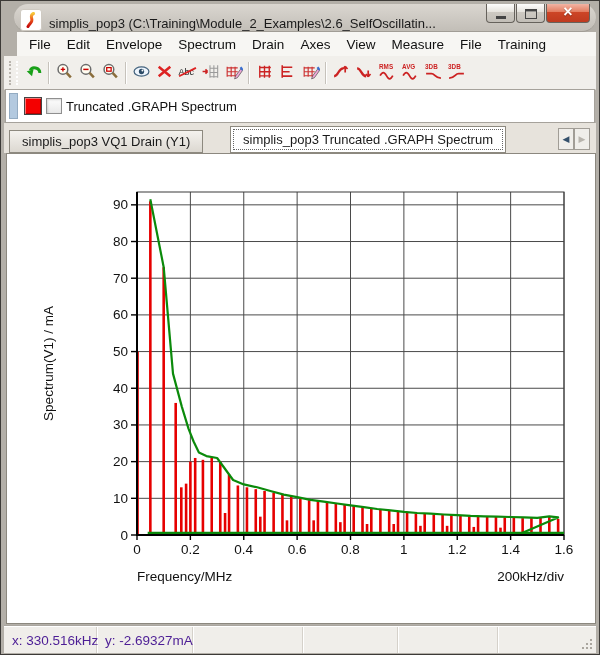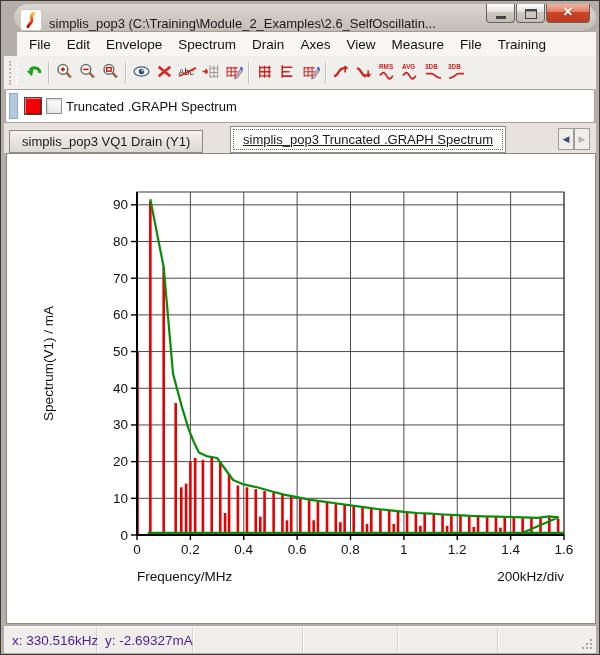--- a/index.html
+++ b/index.html
@@ -236,21 +236,21 @@
   <div class="tabbar">
     <div class="tabarrows">
       <div class="tarrow en">
           <span>◀</span>
         </div>
       <div class="tarrow dis">
           <span>▶</span>
         </div>
     </div>
   <div class="tab" style="left: 5px;">simplis_pop3 VQ1 Drain (Y1)</div>
-      <div class="tab active" style="left: 226px; text-decoration: underline;">simplis_pop3 Truncated .GRAPH Spectrum</div>
+      <div class="tab active" style="left: 226px;">simplis_pop3 Truncated .GRAPH Spectrum</div>
     </div>
 
   <div class="chartpanel">
     <svg width="588" height="469" viewBox="0 0 588 469">
         <g>
           <line x1="130" y1="38" x2="130" y2="381" stroke="#4a4a4a" stroke-width="1"></line>
           <line x1="183.375" y1="38" x2="183.375" y2="381" stroke="#4a4a4a" stroke-width="1"></line>
           <line x1="236.75" y1="38" x2="236.75" y2="381" stroke="#4a4a4a" stroke-width="1"></line>
           <line x1="290.125" y1="38" x2="290.125" y2="381" stroke="#4a4a4a" stroke-width="1"></line>
           <line x1="343.5" y1="38" x2="343.5" y2="381" stroke="#4a4a4a" stroke-width="1"></line>

